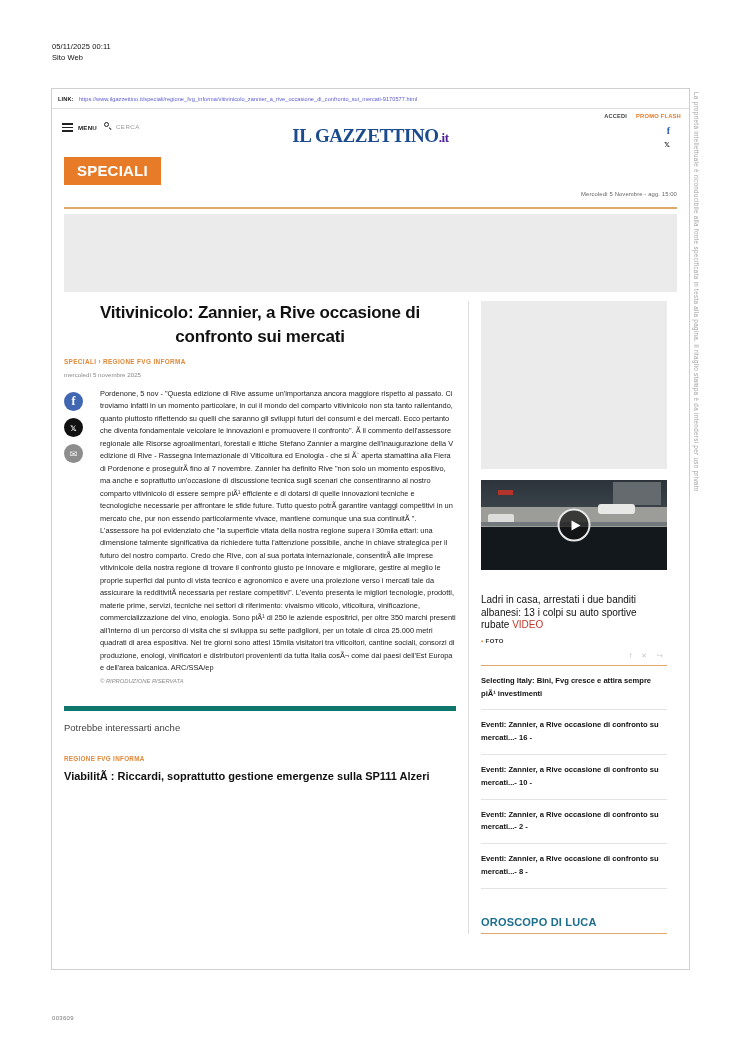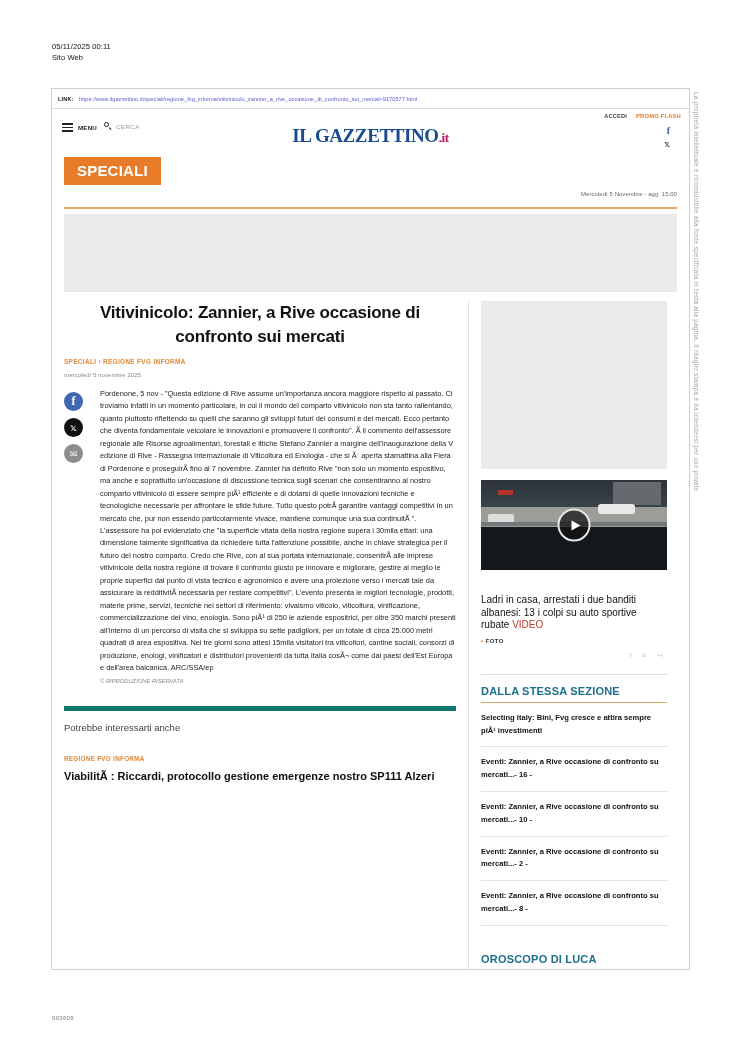--- a/index.html
+++ b/index.html
@@ -150,21 +150,21 @@
     position: absolute;
     left: 0; right: 0; top: 16px;
     text-align: center;
     font-family: "Liberation Serif", serif;
     font-weight: bold;
     font-size: 19px;
     letter-spacing: -0.4px;
     color: #1b4b8f;
   }
   .brand .dotit {
-    color: #be185d;
+    color: #4c1d95;
     font-size: 13px;
   }
 
   .topright {
     position: absolute;
     right: 8px; top: 4px;
     width: 120px;
     text-align: right;
   }
   .topright .links {
@@ -563,21 +563,21 @@
             <div class="sbtn ml">✉</div>
           </div>
           <div class="body-col">
             <p class="body-text">Pordenone, 5 nov - "Questa edizione di Rive assume un'importanza ancora maggiore rispetto al passato. Ci troviamo infatti in un momento particolare, in cui il mondo del comparto vitivinicolo non sta tanto rallentando, quanto piuttosto riflettendo su quelli che saranno gli sviluppi futuri dei consumi e dei mercati. Ecco pertanto che diventa fondamentale veicolare le innovazioni e promuovere il confronto". Ã il commento dell'assessore regionale alle Risorse agroalimentari, forestali e ittiche Stefano Zannier a margine dell'inaugurazione della V edizione di Rive - Rassegna Internazionale di Viticoltura ed Enologia - che si Ã¨ aperta stamattina alla Fiera di Pordenone e proseguirÃ  fino al 7 novembre. Zannier ha definito Rive "non solo un momento espositivo, ma anche e soprattutto un'occasione di discussione tecnica sugli scenari che consentiranno al nostro comparto vitivinicolo di essere sempre piÃ¹ efficiente e di dotarsi di quelle innovazioni tecniche e tecnologiche necessarie per affrontare le sfide future. Tutto questo potrÃ  garantire vantaggi competitivi in un mercato che, pur non essendo particolarmente vivace, mantiene comunque una sua continuitÃ ". L'assessore ha poi evidenziato che "la superficie vitata della nostra regione supera i 30mila ettari: una dimensione talmente significativa da richiedere tutta l'attenzione possibile, anche in chiave strategica per il futuro del nostro comparto. Credo che Rive, con al sua portata internazionale, consentirÃ  alle imprese vitivinicole della nostra regione di trovare il confronto giusto pe innovare e migliorare, gestire al meglio le proprie superfici dal punto di vista tecnico e agronomico e avere una proiezione verso i mercati tale da assicurare la redditivitÃ  necessaria per restare competitivi". L'evento presenta le migliori tecnologie, prodotti, materie prime, servizi, tecniche nei settori di riferimento: vivaismo viticolo, viticoltura, vinificazione, commercializzazione del vino, enologia. Sono piÃ¹ di 250 le aziende espositrici, per oltre 350 marchi presenti all'interno di un percorso di visita che si sviluppa su sette padiglioni, per un totale di circa 25.000 metri quadrati di area espositiva. Nei tre giorni sono attesi 15mila visitatori tra viticoltori, cantine sociali, consorzi di produzione, enologi, vinificatori e distributori provenienti da tutta Italia cosÃ¬ come dai paesi dell'Est Europa e dell'area balcanica. ARC/SSA/ep</p>
             <div class="copyright-note">© RIPRODUZIONE RISERVATA</div>
           </div>
         </div>
 
         <div class="interest-head">Potrebbe interessarti anche</div>
         <div class="interest-kicker">REGIONE FVG INFORMA</div>
-        <div class="interest-title">ViabilitÃ : Riccardi, protocollo gestione emergenze nostro SP111 Alzeri</div>
+        <div class="interest-title">ViabilitÃ : Riccardi, soprattutto gestione emergenze sulla SP111 Alzeri</div>
       </div>
 
       <div class="col-side">
         <div class="side-ad"></div>
 
         <div class="vid-wrap">
           <div class="vid-sky"></div>
           <div class="vid-bldg"></div>
           <div class="vid-red"></div>
           <div class="vid-ground"></div>
@@ -591,21 +591,20 @@
         <div class="vid-cap">
           <span>Ladri in casa, arrestati i due banditi albanesi: 13 i colpi su auto sportive rubate</span>
           <span class="vtag">VIDEO</span>
         </div>
         <div class="foto-line">
           <span class="bullet">▪</span>
           <span>FOTO</span>
         </div>
         <div class="mini-share">f ✕ ↪</div>
 
-        <div class="sec-head">DALLA STESSA SEZIONE</div>
         <div class="sec-rule"></div>
 
         <div class="sec-item">Selecting Italy: Bini, Fvg cresce e attira sempre piÃ¹ investimenti</div>
         <div class="sec-item">Eventi: Zannier, a Rive occasione di confronto su mercati...- 16 -</div>
         <div class="sec-item">Eventi: Zannier, a Rive occasione di confronto su mercati...- 10 -</div>
         <div class="sec-item">Eventi: Zannier, a Rive occasione di confronto su mercati...- 2 -</div>
         <div class="sec-item">Eventi: Zannier, a Rive occasione di confronto su mercati...- 8 -</div>
 
         <div class="sec-head2">OROSCOPO DI LUCA</div>
         <div class="sec-rule2"></div>

